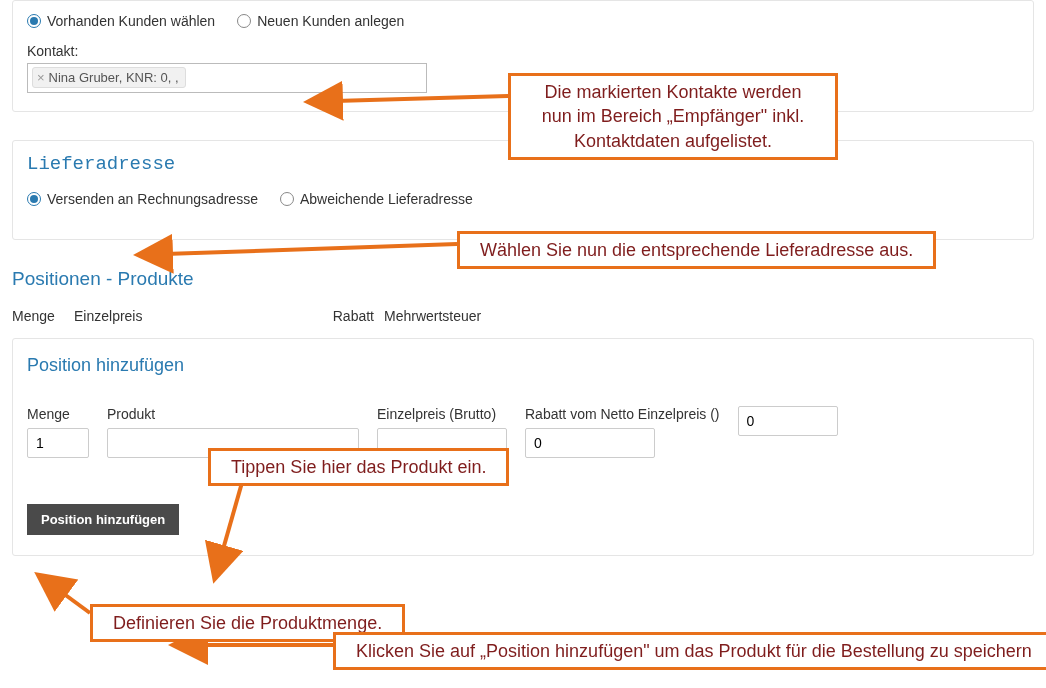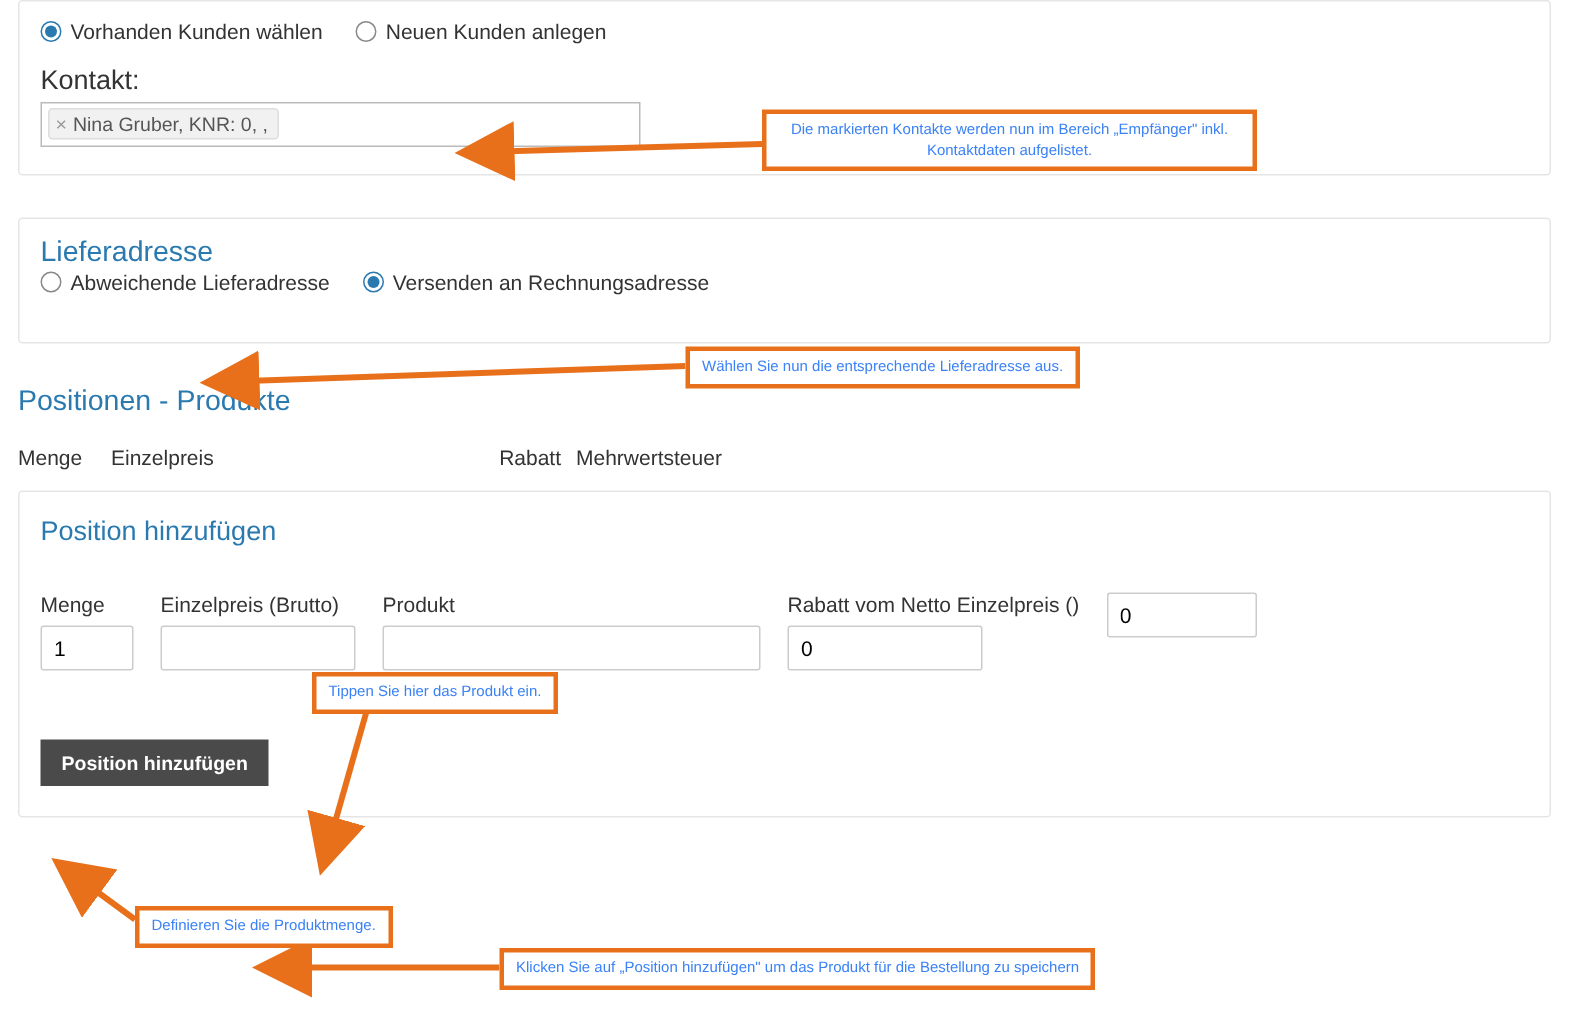--- a/index.html
+++ b/index.html
@@ -19,20 +19,22 @@
     margin: 8px 12px 28px 12px;
     padding: 12px 14px 18px 14px;
     background: #fff;
     position: relative;
   }
   .panel.first { margin-top: 0; }
   .panel-title {
     color: #2a7ab0;
     font-size: 19px;
     font-weight: 400;
+    margin-bottom: 16px;
+    font-family: Liberation Mono, monospace;
   }
   .radio-row {
     display: flex;
     align-items: center;
     gap: 22px;
     margin-bottom: 14px;
   }
   .radio-item {
     display: inline-flex;
     align-items: center;
@@ -54,21 +56,21 @@
   }
   .radio-item input[type=radio]:checked::after {
     content: "";
     position: absolute;
     top: 2px; left: 2px;
     width: 8px; height: 8px;
     background: #2a7ab0;
     border-radius: 50%;
   }
   .label-kontakt {
-    font-size: 18px;
+    font-size: 14px;
     margin-bottom: 4px;
   }
   .tag-input {
     border: 1px solid #bbb;
     width: 400px;
     padding: 3px 4px;
     min-height: 30px;
     margin-top: 2px;
   }
   .tag {
@@ -150,24 +152,24 @@
     font-weight: 700;
     cursor: pointer;
     margin-top: 46px;
   }
 
   
   .callout {
     position: absolute;
     background: #fff;
     border: 3px solid #e8701a;
-    padding: 4px 8px;
-    font-size: 10px;
+    padding: 4px 20px;
+    font-size: 18px;
     line-height: 1.35;
-    color: #3b82f6;
+    color: #7f1d1d;
     z-index: 50;
     white-space: nowrap;
   }
   svg.overlay {
     position: absolute;
     top: 0; left: 0;
     pointer-events: none;
     z-index: 45;
   }
 </style>
@@ -191,26 +193,26 @@
       <span class="tag-x">×</span>
       <span>Nina Gruber, KNR: 0, ,</span>
     </span>
   </div>
 </div>
 
 <div class="panel">
   <div class="panel-title">Lieferadresse</div>
   <div class="radio-row">
     <label class="radio-item">
+      <input type="radio" name="liefer" checked="" style="">
+      <span>Versenden an Rechnungsadresse</span>
+    </label>
+    <label class="radio-item">
       <input type="radio" name="liefer" style="">
       <span>Abweichende Lieferadresse</span>
-    </label>
-    <label class="radio-item">
-      <input type="radio" name="liefer" checked="" style="">
-      <span>Versenden an Rechnungsadresse</span>
     </label>
   </div>
 </div>
 
 <div class="pos-wrap">
   <div class="pos-title">Positionen - Produkte</div>
   <div class="pos-headers">
     <div class="col-menge">Menge</div>
     <div class="col-price">Einzelpreis</div>
     <div class="col-rabatt">Rabatt</div>
@@ -219,26 +221,26 @@
 
   <div class="add-pos-box">
     <div class="add-pos-title">Position hinzufügen</div>
 
     <div class="form-row">
       <div class="form-group">
         <label>Menge</label>
         <input class="w-menge" value="1" style="">
       </div>
       <div class="form-group">
+        <label>Produkt</label>
+        <input class="w-prod" value="" style="">
+      </div>
+      <div class="form-group">
         <label>Einzelpreis (Brutto)</label>
         <input class="w-price" value="" style="">
-      </div>
-      <div class="form-group">
-        <label>Produkt</label>
-        <input class="w-prod" value="" style="">
       </div>
       <div class="form-group">
         <label>Rabatt vom Netto Einzelpreis ()</label>
         <input class="w-rabatt1" value="0" style="">
       </div>
       <div class="form-group">
         <input class="w-rabatt2" value="0" style="">
       </div>
     </div>
 

